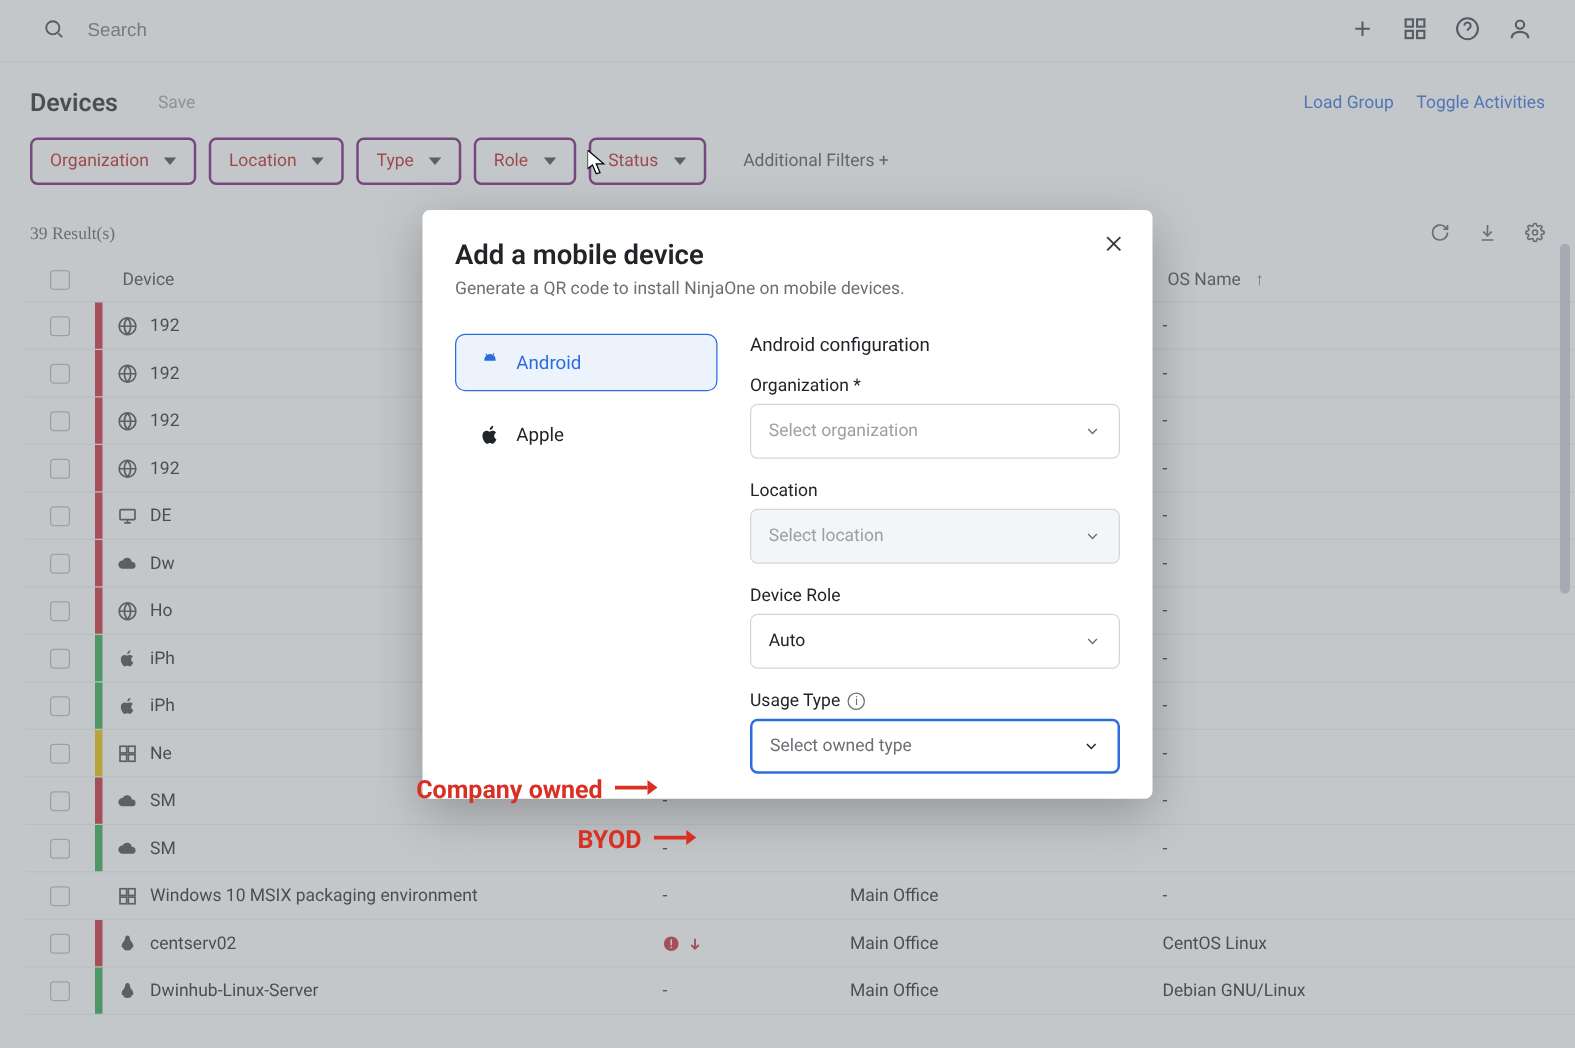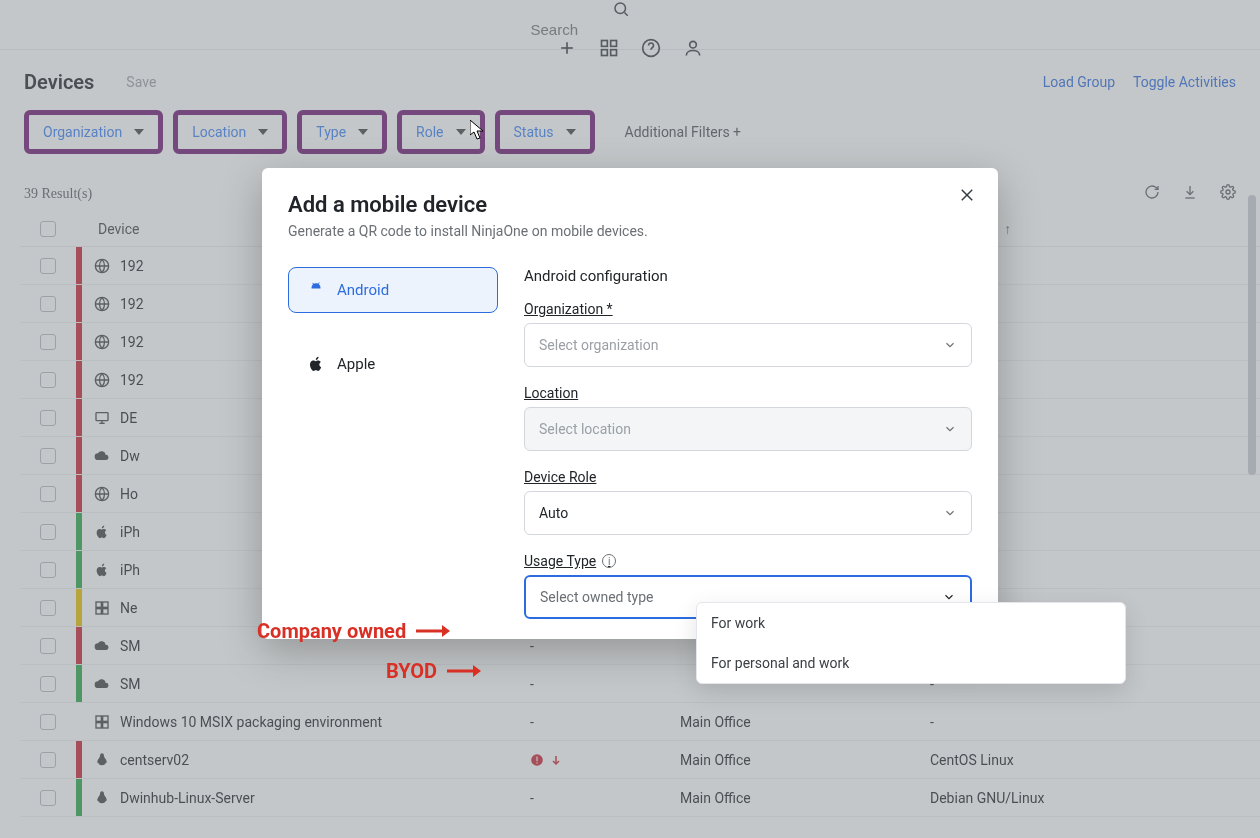--- a/index.html
+++ b/index.html
@@ -13,21 +13,20 @@
     overflow: hidden;
     position: relative;
   }
   
   .top-bar {
     height: 50px;
     display: flex;
     align-items: center;
     padding: 0 34px;
     border-bottom: 1px solid #e9ecef;
-    flex-direction: column;
   }
   .search-icon { color: #363d44; margin-right: 18px; }
   .search-input {
     border: none; outline: none; font-size: 15px; color:#6b7075;
     background: transparent; flex-grow:1;
   }
   .top-actions { display:flex; gap:22px; align-items:center; color:#363d44;}
   .top-actions svg { width:20px; height:20px; }
   .page-header {
     display:flex; align-items:center; gap:32px;
@@ -35,22 +34,22 @@
   }
   .page-title { font-size:20px; font-weight:600; color:#212529;}
   .page-save  { font-size:14px; color:#9ba0a6;}
   .header-right { margin-left:auto; display:flex; gap:18px;}
   .link-blue { color:#2d6cdf; font-size:14px; cursor:pointer;text-align:center;}
   .filter-row {
     display:flex; gap:10px; align-items:center;
     padding: 8px 24px 8px 24px;
   }
   .pill {
-    border:5px solid #701a75; border-radius:6px; padding:9px 14px;
-    font-size:14px; color:#3b82f6; display:flex; align-items:center; gap:12px;
+    border:2px solid #701a75; border-radius:6px; padding:9px 14px;
+    font-size:14px; color:#b91c1c; display:flex; align-items:center; gap:12px;
     background:#fff; cursor:pointer;
   }
   .pill .caret { width:10px; height:10px; }
   .add-filters { color:#4c5156; font-size:14px; padding-left:20px; cursor:pointer;}
   .results-row {
     display:flex; align-items:center; padding: 22px 24px 8px 24px;
     justify-content:space-between;
   }
   .results-text { font-size:14px; color:#5b6066;font-family:Liberation Serif, serif;}
   .result-actions { display:flex; gap:22px; color:#5b6066;}
@@ -90,46 +89,46 @@
   }
   .alert-icons { display:flex; gap:6px; align-items:center; color:#c82333;}
   
   .overlay {
     position:absolute; inset:0; background:rgba(125,130,136,0.45);
     display:flex; align-items:flex-start; justify-content:center;
   }
   
   .modal {
     margin-top:168px;
-    width:736px; background:#fff; border-radius:6px;
+    width:584px; background:#fff; border-radius:6px;
     box-shadow:0 12px 40px rgba(0,0,0,.25);
     position:relative;
     padding-bottom:20px;
   }
   .modal-close {
     position:absolute; right:22px; top:18px; cursor:pointer; color:#343a40;
   }
   .modal-head { padding:24px 26px 10px 26px;}
   .modal-title { font-size:22px; font-weight:600; color:#212529; margin-bottom:6px;}
   .modal-sub   { font-size:14px; color:#6b7075;}
   .modal-body  { display:flex; padding: 18px 26px 0 26px; gap:26px;}
-  .os-tabs { display:flex; flex-direction:column; gap:28px; width:210px;}
+  .os-tabs { display:flex; flex-direction:column; gap:12px; width:210px;}
   .os-tab  {
     display:flex; align-items:center; gap:12px; height:46px;
     border:1px solid transparent; border-radius:8px; padding:0 18px;
     font-size:15px; cursor:pointer;
   }
   .os-tab.active {
     border-color:#2d6cdf; background:#ecf3fd; color:#2d6cdf;
   }
   .os-tab .ic { width:18px; height:18px;}
   .form-col { flex-grow:1; }
   .form-section-title { font-size:15px; color:#212529; margin-bottom:16px;}
   .field { margin-bottom:18px;}
-  .field-label { font-size:14px; color:#212529; margin-bottom:6px; display:flex; align-items:center; gap:6px;text-decoration:underline;}
+  .field-label { font-size:14px; color:#212529; margin-bottom:6px; display:flex; align-items:center; gap:6px;}
   .select {
     width:100%; height:44px; border:1px solid #d3d7dc; border-radius:6px;
     padding:0 14px; display:flex; align-items:center; justify-content:space-between;
     color:#9ba0a6; font-size:14px; background:#fff; cursor:pointer;
   }
   .select.disabled { background:#f3f5f7; cursor:default;}
   .select.focused { border:2px solid #2d6cdf; color:#6b7075;}
   .select.hasval  { color:#212529;}
   .select .chev { color:#6b7075;}
   .info-icon { width:14px; height:14px; border:1.3px solid #6b7075; border-radius:50%;
@@ -590,24 +589,20 @@
           <div class="select focused">
             <span>Select owned type</span>
             <svg class="chev" width="14" height="14" viewBox="0 0 24 24" fill="none" stroke="#212529" stroke-width="2">
                 <polyline points="6 9 12 15 18 9"></polyline>
               </svg>
           </div>
         </div>
       </div>
     </div>
 
-    <div class="options">
-      <div class="option">For work</div>
-      <div class="option">For personal and work</div>
-    </div>
 
     <div class="ann" style="left:-5px; top:450px;">
       <span>Company owned</span>
       <span class="arrow">
         <svg width="34" height="14" viewBox="0 0 34 14">
             <line x1="0" y1="7" x2="26" y2="7" stroke="#d93025" stroke-width="3"></line>
             <polygon points="26,1 34,7 26,13" fill="#d93025"></polygon>
           </svg>
       </span>
     </div>

